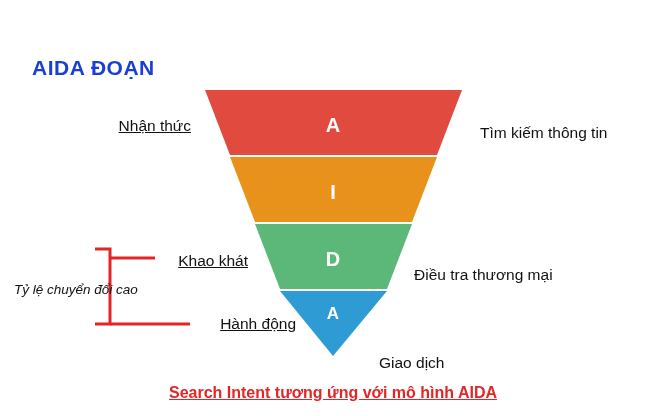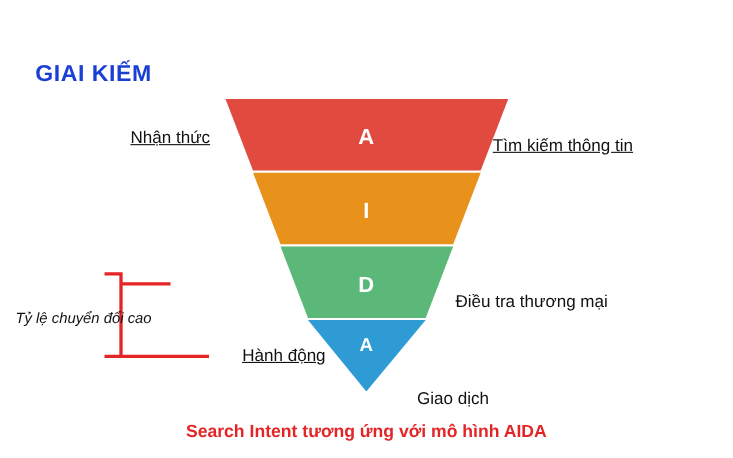--- a/index.html
+++ b/index.html
@@ -74,28 +74,29 @@
   }
   .caption {
     position: absolute;
     left: 0;
     right: 0;
     bottom: 14px;
     text-align: center;
     color: #e32526;
     font-weight: bold;
     font-size: 16px;
+    text-decoration: underline;
   }
 </style>
 </head>
 <body>
 
 <div id="canvas">
 
-  <div class="hdr" id="hdr-left">GIAI KIẾM</div>
+  <div class="hdr" id="hdr-left">AIDA ĐOẠN</div>
 
 
   <svg class="funnel-svg" width="666" height="416">
     <polygon points="205,90 462,90 437,155 230,155" fill="#e04a3f"></polygon>
     <polygon points="230,157 437,157 412,222 255,222" fill="#e8921c"></polygon>
     <polygon points="255,224 412,224 387,289 280,289" fill="#5cb878"></polygon>
     <polygon points="280,291 387,291 333,356" fill="#2f9bd4"></polygon>
 
     <g>
       <path d="M95,249 L110,249 L110,324 L95,324" fill="none" stroke="#e32526" stroke-width="3"></path>
@@ -103,23 +104,24 @@
       <line x1="110" y1="324" x2="190" y2="324" stroke="#e32526" stroke-width="3"></line>
     </g>
   </svg>
 
   <div class="band-letter" style="left:313px; top:114px;">A</div>
   <div class="band-letter" style="left:313px; top:181px;">I</div>
   <div class="band-letter" style="left:313px; top:248px;">D</div>
   <div class="band-letter" style="left:313px; top:304px; font-size:17px;">A</div>
 
   <div class="side-label left-label" style="right:475px; top:117px;">Nhận thức</div>
+  <div class="side-label left-label" style="right:418px; top:252px;">Khao khát</div>
   <div class="side-label left-label" style="right:370px; top:315px;">Hành động</div>
 
-  <div class="side-label right-label" style="left:448px; top:124px;text-decoration:underline;">Tìm kiếm thông tin</div>
+  <div class="side-label right-label" style="left:480px; top:124px;">Tìm kiếm thông tin</div>
   <div class="side-label right-label" style="left:414px; top:266px;">Điều tra thương mại</div>
   <div class="side-label right-label" style="left:379px; top:314px;margin-top:40px;">Giao dịch</div>
 
   <div class="conv-note">Tỷ lệ chuyển đổi cao</div>
 
   <div class="caption">Search Intent tương ứng với mô hình AIDA</div>
 
 </div>
 
 </body></html>

